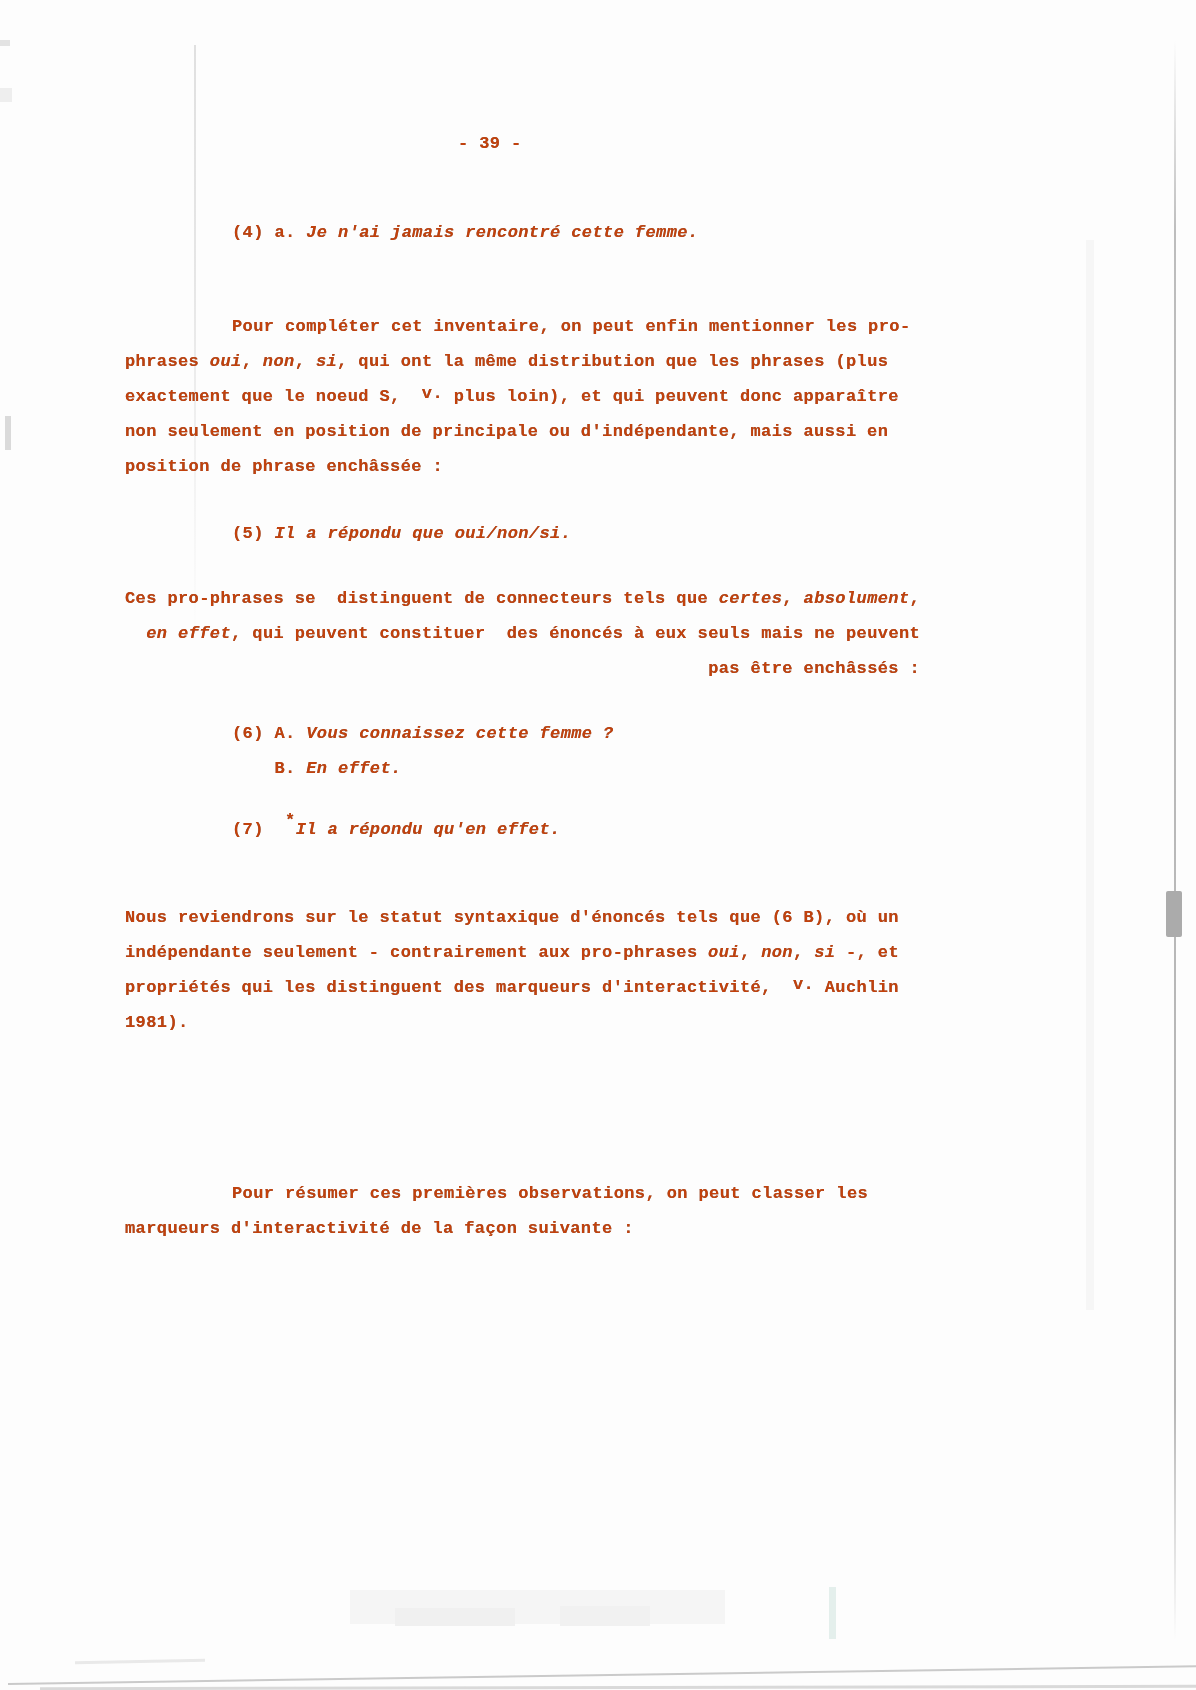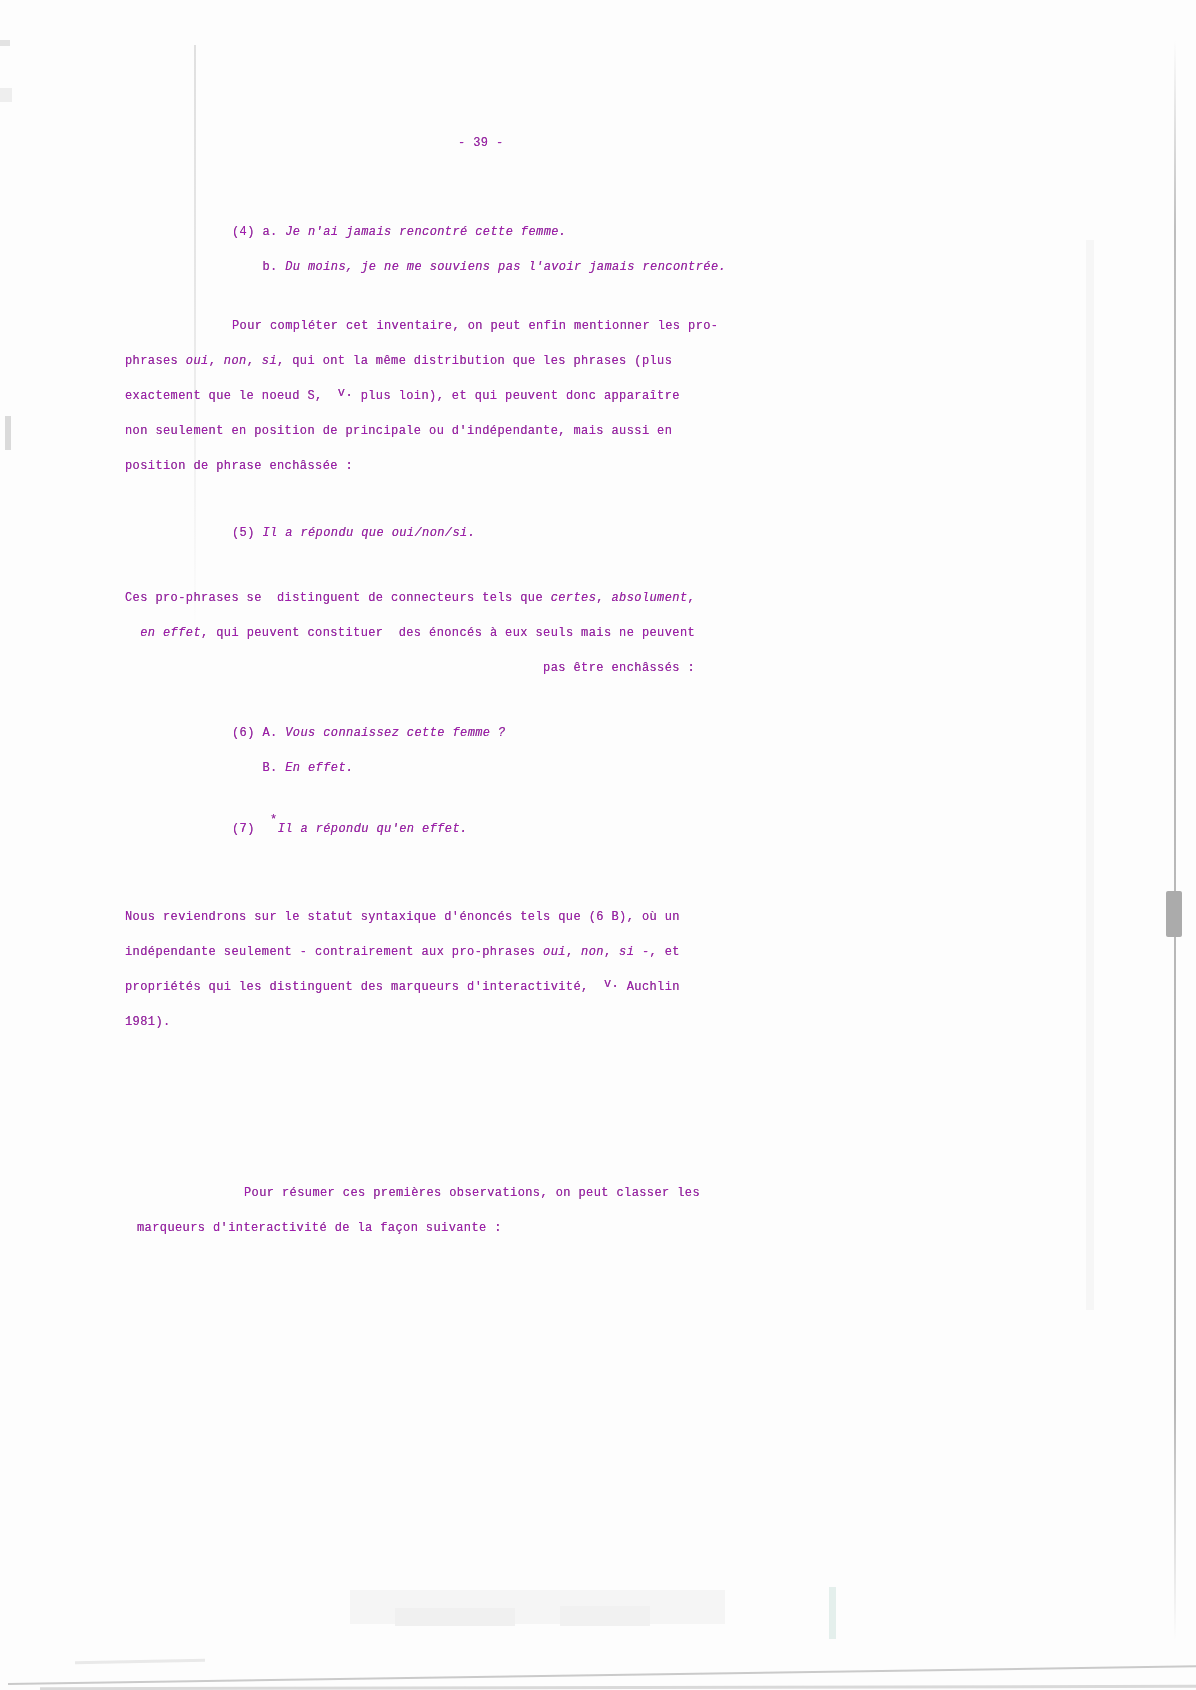--- a/index.html
+++ b/index.html
@@ -6,22 +6,23 @@
   body{
     width:1196px;height:1690px;overflow:hidden;position:relative;
     background:#ffffff;
     font-family:"Liberation Mono","DejaVu Sans Mono",monospace;
   }
   .sheet{
     position:absolute;left:0;top:0;width:1196px;height:1690px;
     background:#fdfdfd;
   }
   .txt{
-    position:absolute;color:#a21caf;font-size:12px;letter-spacing:0.4px;
+    position:absolute;color:#c2410c;font-size:17px;letter-spacing:0.4px;
     text-shadow:0 0 0.5px rgba(20,20,20,0.55);
+    font-weight:bold;
   }
   .line{white-space:pre;height:35px;line-height:35px;}
   .it{font-style:italic;}
   .sup{position:relative;top:-9px;}
   .raised{position:relative;top:-3px;}
   .indent-first .line:first-child{text-indent:107px;}
   
   .art{position:absolute;}
   .vline-left{left:194px;top:45px;width:2px;height:590px;
     background:linear-gradient(to bottom,#e0e0e0 0%,#e6e6e6 40%,rgba(230,230,230,0) 100%);}
@@ -60,21 +61,20 @@
   <div class="art dash-bottom-left"></div>
   <div class="art page-edge-diag"></div>
   <div class="art page-edge-bottom"></div>
 
   <div class="txt" style="left:458px;top:126px;">
     <div class="line">- 39 -</div>
   </div>
 
   <div class="txt" style="left:232px;top:215px;">
       <div class="line"><span>(4) a. </span><span class="it">Je n'ai jamais rencontré cette femme.</span></div>
-      <div class="line"><span>    b. </span><span class="it">Du moins, je ne me souviens pas l'avoir jamais rencontrée.</span></div>
     </div>
 
   <div class="txt indent-first" style="left:125px;top:309px;">
       <div class="line"><span>Pour compléter cet inventaire, on peut enfin mentionner les pro-</span></div>
       <div class="line"><span>phrases </span><span class="it">oui</span><span>, </span><span class="it">non</span><span>, </span><span class="it">si</span><span>, qui ont la même distribution que les phrases (plus</span></div>
       <div class="line"><span>exactement que le noeud S,  </span><span class="raised">v.</span><span> plus loin), et qui peuvent donc apparaître</span></div>
       <div class="line"><span>non seulement en position de principale ou d'indépendante, mais aussi en</span></div>
       <div class="line"><span>position de phrase enchâssée :</span></div>
     </div>
 
@@ -97,18 +97,18 @@
       <div class="line"><span>(7)  </span><span class="sup">*</span><span class="it">Il a répondu qu'en effet.</span></div>
     </div>
 
   <div class="txt" style="left:125px;top:900px;">
       <div class="line"><span>Nous reviendrons sur le statut syntaxique d'énoncés tels que (6 B), où un</span></div>
       <div class="line"><span>indépendante seulement - contrairement aux pro-phrases </span><span class="it">oui</span><span>, </span><span class="it">non</span><span>, </span><span class="it">si</span><span> -, et</span></div>
       <div class="line"><span>propriétés qui les distinguent des marqueurs d'interactivité,  </span><span class="raised">v.</span><span> Auchlin</span></div>
       <div class="line"><span>1981).</span></div>
     </div>
 
-  <div class="txt indent-first" style="left:125px;top:1176px;margin-left:12px;">
+  <div class="txt indent-first" style="left:125px;top:1176px;">
       <div class="line"><span>Pour résumer ces premières observations, on peut classer les</span></div>
       <div class="line"><span>marqueurs d'interactivité de la façon suivante :</span></div>
     </div>
 
 </div>
 
 </body></html>

